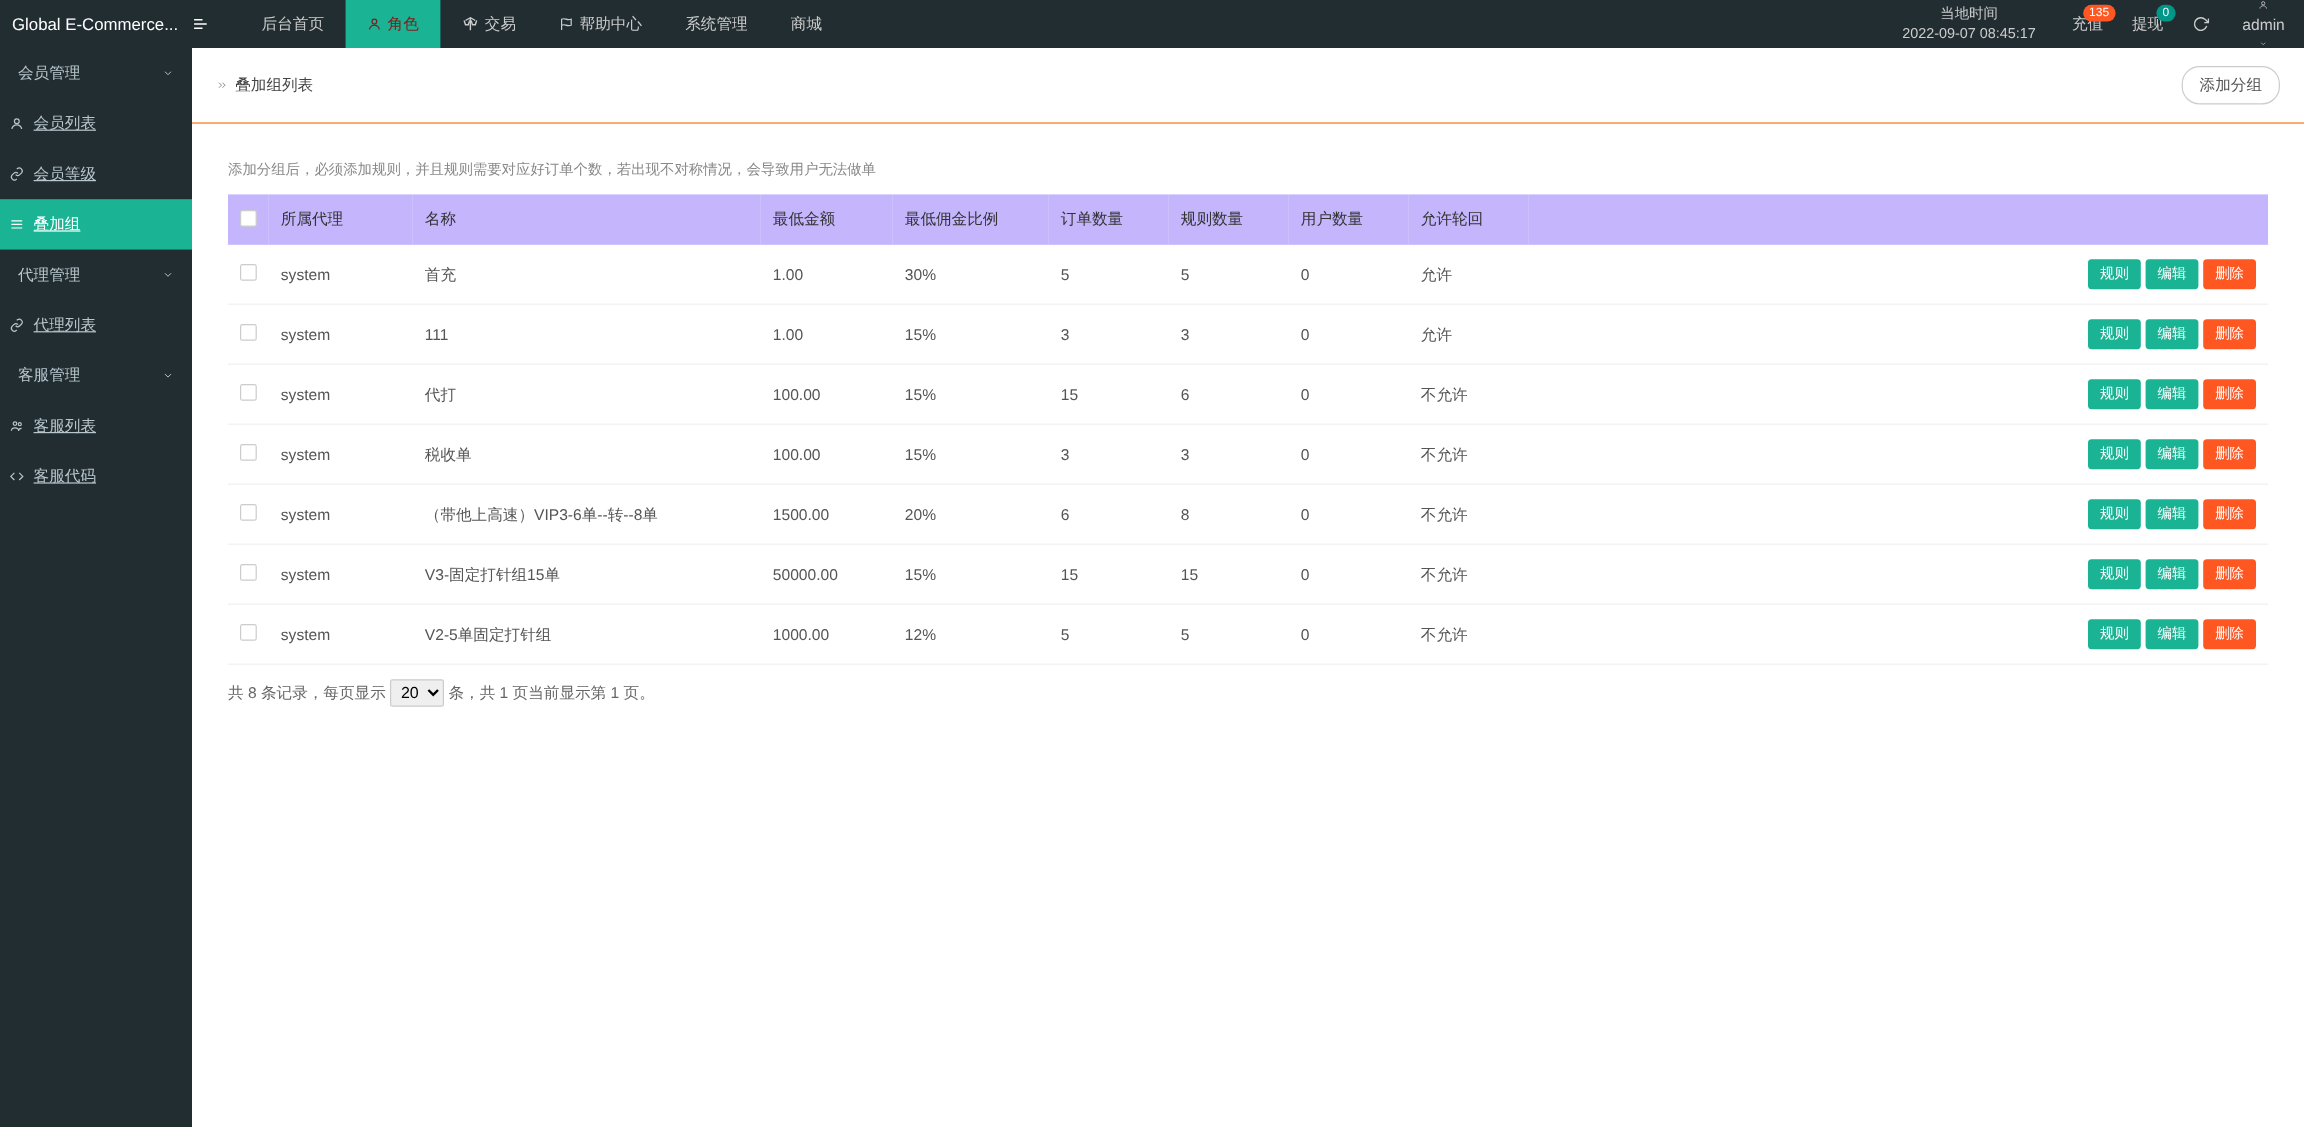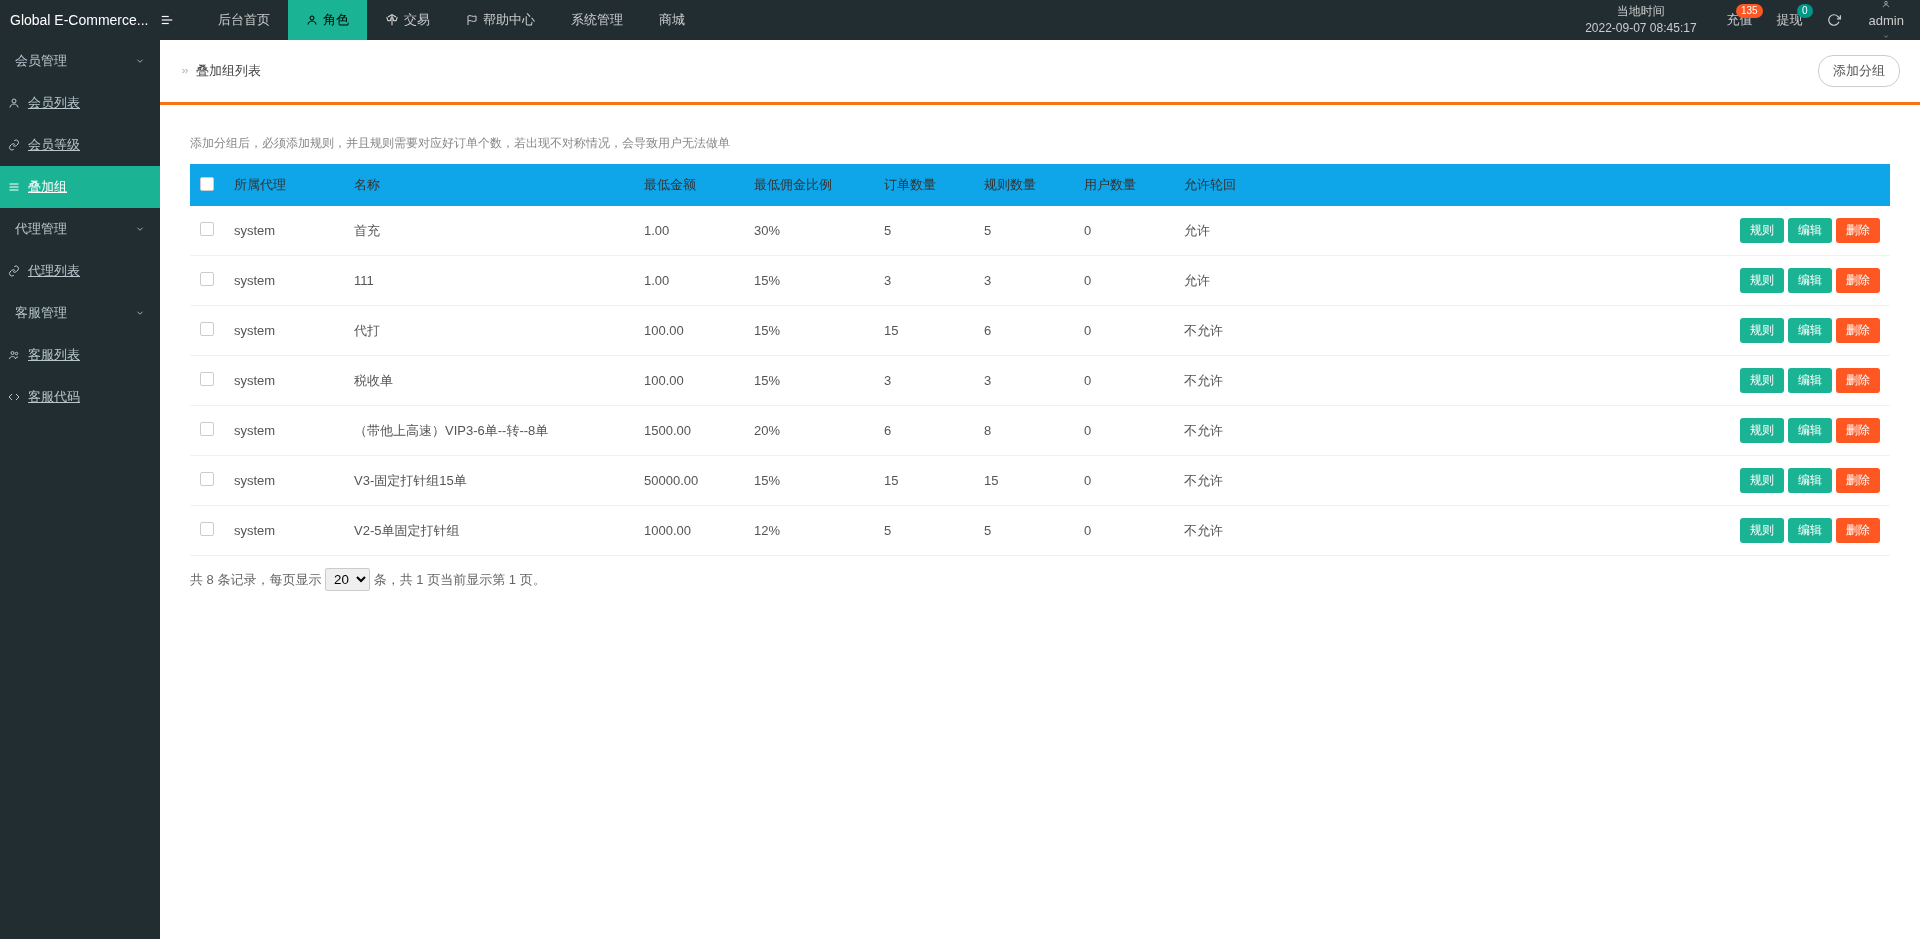--- a/index.html
+++ b/index.html
@@ -33,21 +33,21 @@
 .top-nav { display: flex; height: 100%; }
 .top-nav-item {
   padding: 0 18px;
   height: 100%;
   display: flex;
   align-items: center;
   gap: 5px;
   cursor: pointer;
   color: #ccc;
 }
-.top-nav-item.active { background: #1ab394; color: #000000; }
+.top-nav-item.active { background: #1ab394; color: #7f1d1d; }
 .header-right {
   margin-left: auto;
   display: flex;
   align-items: center;
   height: 100%;
 }
 .time-block {
   text-align: center;
   padding: 0 18px;
   font-size: 12px;
@@ -114,21 +114,21 @@
 .main {
   margin-left: 160px;
   margin-top: 40px;
   padding: 0;
 }
 .page-header {
   padding: 15px 20px;
   display: flex;
   justify-content: space-between;
   align-items: center;
-  border-bottom: 3px solid #f97316;
+  border-bottom: 1px solid #f97316;
 }
 .page-title { display: flex; align-items: center; gap: 6px; color: #444; font-size: 13px; }
 .btn-outline {
   border: 1px solid #ccc;
   background: #fff;
   padding: 6px 14px;
   border-radius: 15px;
   cursor: pointer;
   font-size: 13px;
   color: #555;
@@ -136,21 +136,21 @@
 
 .content-card {
   margin: 15px;
   background: #fff;
   padding: 15px;
 }
 .hint-text { color: #888; font-size: 12px; margin-bottom: 12px; }
 
 
 table { width: 100%; border-collapse: collapse; }
-thead tr { background: #0ea5e9; }
+thead tr { background: #c4b5fd; }
 th, td {
   padding: 12px 10px;
   text-align: left;
   font-size: 13px;
   font-weight: normal;
   color: #555;
 }
 th { color: #333; }
 tbody tr { border-bottom: 1px solid #f0f0f0; }
 .checkbox {

